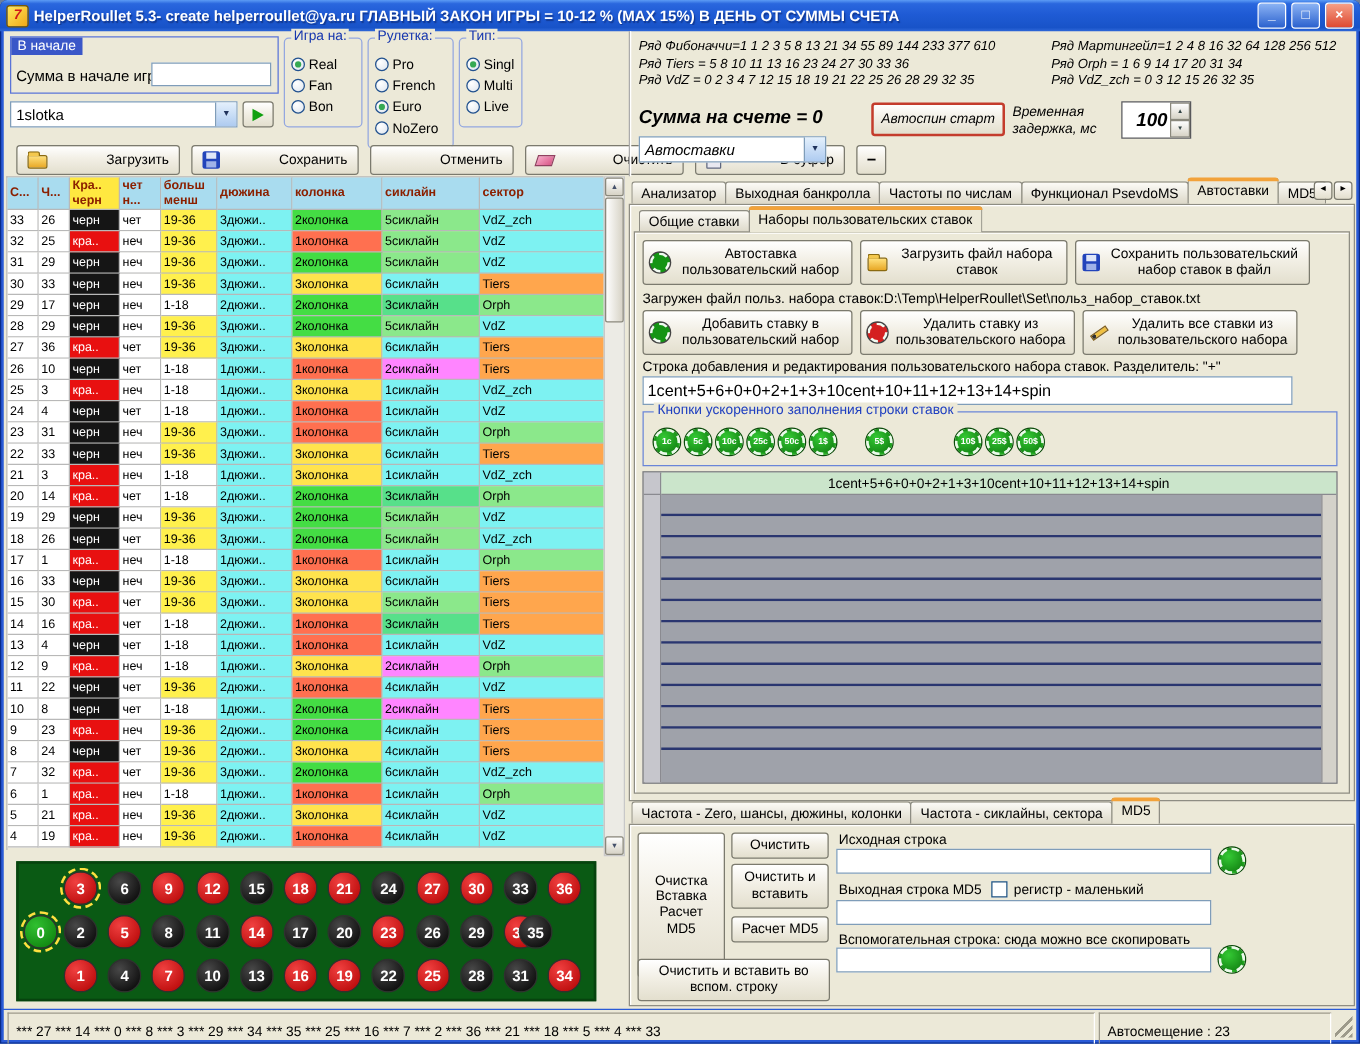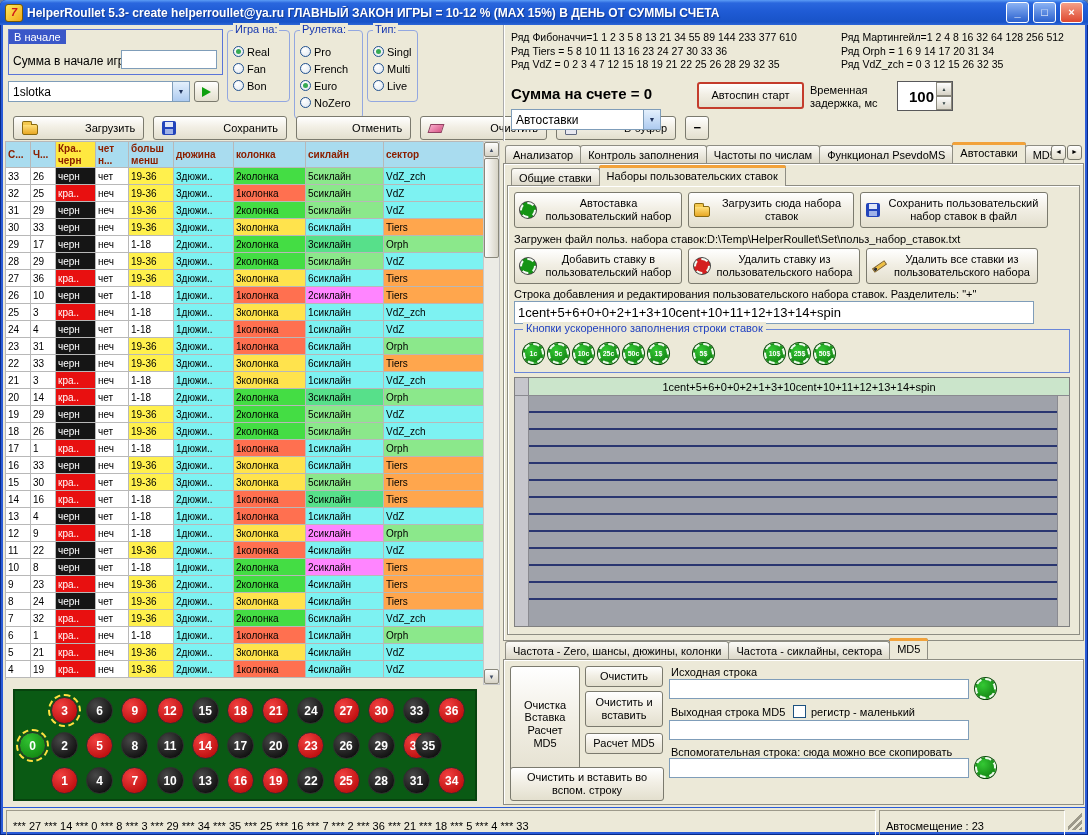--- a/index.html
+++ b/index.html
@@ -69,21 +69,21 @@
 .sarrow{position:absolute;left:0;width:15px;height:15px;background:linear-gradient(180deg,#FEFEFE,#D7D3C6);border:1px solid #8A887C;border-radius:2px;display:flex;align-items:center;justify-content:center;font-size:6px;color:#44506A;}
 #vthumb{position:absolute;left:0;top:16px;width:15px;height:100px;background:linear-gradient(90deg,#FEFEFE,#D7D3C6);border:1px solid #8A887C;border-radius:2px;}
 
 #board{position:absolute;left:10px;top:664px;width:464px;height:112px;background:#0A5A14;border:2px solid #07430E;}
 .bnum{position:absolute;width:27px;height:27px;border-radius:50%;display:flex;align-items:center;justify-content:center;color:#fff;font-size:12px;font-weight:bold;border:1px solid #303030;}
 .bnum.red{background:radial-gradient(circle at 35% 30%,#F04040,#B00000);}
 .bnum.black{background:radial-gradient(circle at 35% 30%,#484848,#000);}
 .bnum.zero{background:radial-gradient(circle at 35% 30%,#30C030,#0A7A0A);}
 .bnum.hl{outline:2px dashed #FFE040;outline-offset:1px;}
 
-#right-top{position:absolute;left:500px;top:0;width:582px;height:116px;border-left:2px groove #FFF;}
+#right-top{position:absolute;left:500px;top:0;width:582px;height:116px;border-left:2px groove #FFF;font-style:italic;}
 .seq-col{position:absolute;font-size:10.5px;line-height:13.5px;white-space:nowrap;}
 #seq-left{left:6px;top:6px;}
 #seq-right{left:336px;top:6px;}
 #balance{position:absolute;left:6px;top:60px;font-size:15px;font-weight:bold;}
 #autobets-combo{left:6px;top:84px;width:150px;height:21px;}
 #autospin{position:absolute;left:192px;top:57px;width:107px;height:27px;border:2px solid #C43C2C;}
 #delay-label{position:absolute;left:305px;top:59px;width:86px;font-size:11px;line-height:13px;}
 #spinner{position:absolute;left:392px;top:56px;width:56px;height:30px;border:1px solid #58585A;background:#fff;display:flex;}
 #spin-val{flex:1;display:flex;align-items:center;justify-content:flex-end;padding-right:2px;font-size:15px;font-weight:bold;}
 #spin-btns{width:16px;display:flex;flex-direction:column;}
@@ -682,21 +682,21 @@
         <div id="spin-val">100</div>
         <div id="spin-btns">
           <span class="spinbtn">▲</span>
           <span class="spinbtn">▼</span>
         </div>
       </div>
     </div>
 
     <div id="main-tabbar" class="tabbar">
         <div class="tab">Анализатор</div>
-        <div class="tab">Контроль заполнения</div>
+        <div class="tab">Выходная банкролла</div>
         <div class="tab">Частоты по числам</div>
         <div class="tab">Функционал PsevdoMS</div>
         <div class="tab active">Автоставки</div>
         <div class="tab">MD5</div>
       </div>
     <div id="tab-scroll">
       <span class="btn tsbtn">◄</span>
       <span class="btn tsbtn">►</span>
     </div>
     <div id="main-panel" class="panel3d"></div>
@@ -705,21 +705,21 @@
         <div class="tab active">Наборы пользовательских ставок</div>
       </div>
     <div id="sub-panel" class="panel3d"></div>
 
     <div id="btn-auto" class="btn bigbtn">
       <span class="chip-icon green"></span>
       <span>Автоставка пользовательский набор</span>
     </div>
     <div id="btn-load" class="btn bigbtn">
       <span class="icon-folder"></span>
-      <span>Загрузить сюда набора ставок</span>
+      <span>Загрузить файл набора ставок</span>
     </div>
     <div id="btn-save" class="btn bigbtn">
       <span class="icon-disk"></span>
       <span>Сохранить пользовательский набор ставок в файл</span>
     </div>
     <div id="file-label">Загружен файл польз. набора ставок:D:\Temp\HelperRoullet\Set\польз_набор_ставок.txt</div>
     <div id="btn-add" class="btn bigbtn">
       <span class="chip-icon green"></span>
       <span>Добавить ставку в пользовательский набор</span>
     </div>

